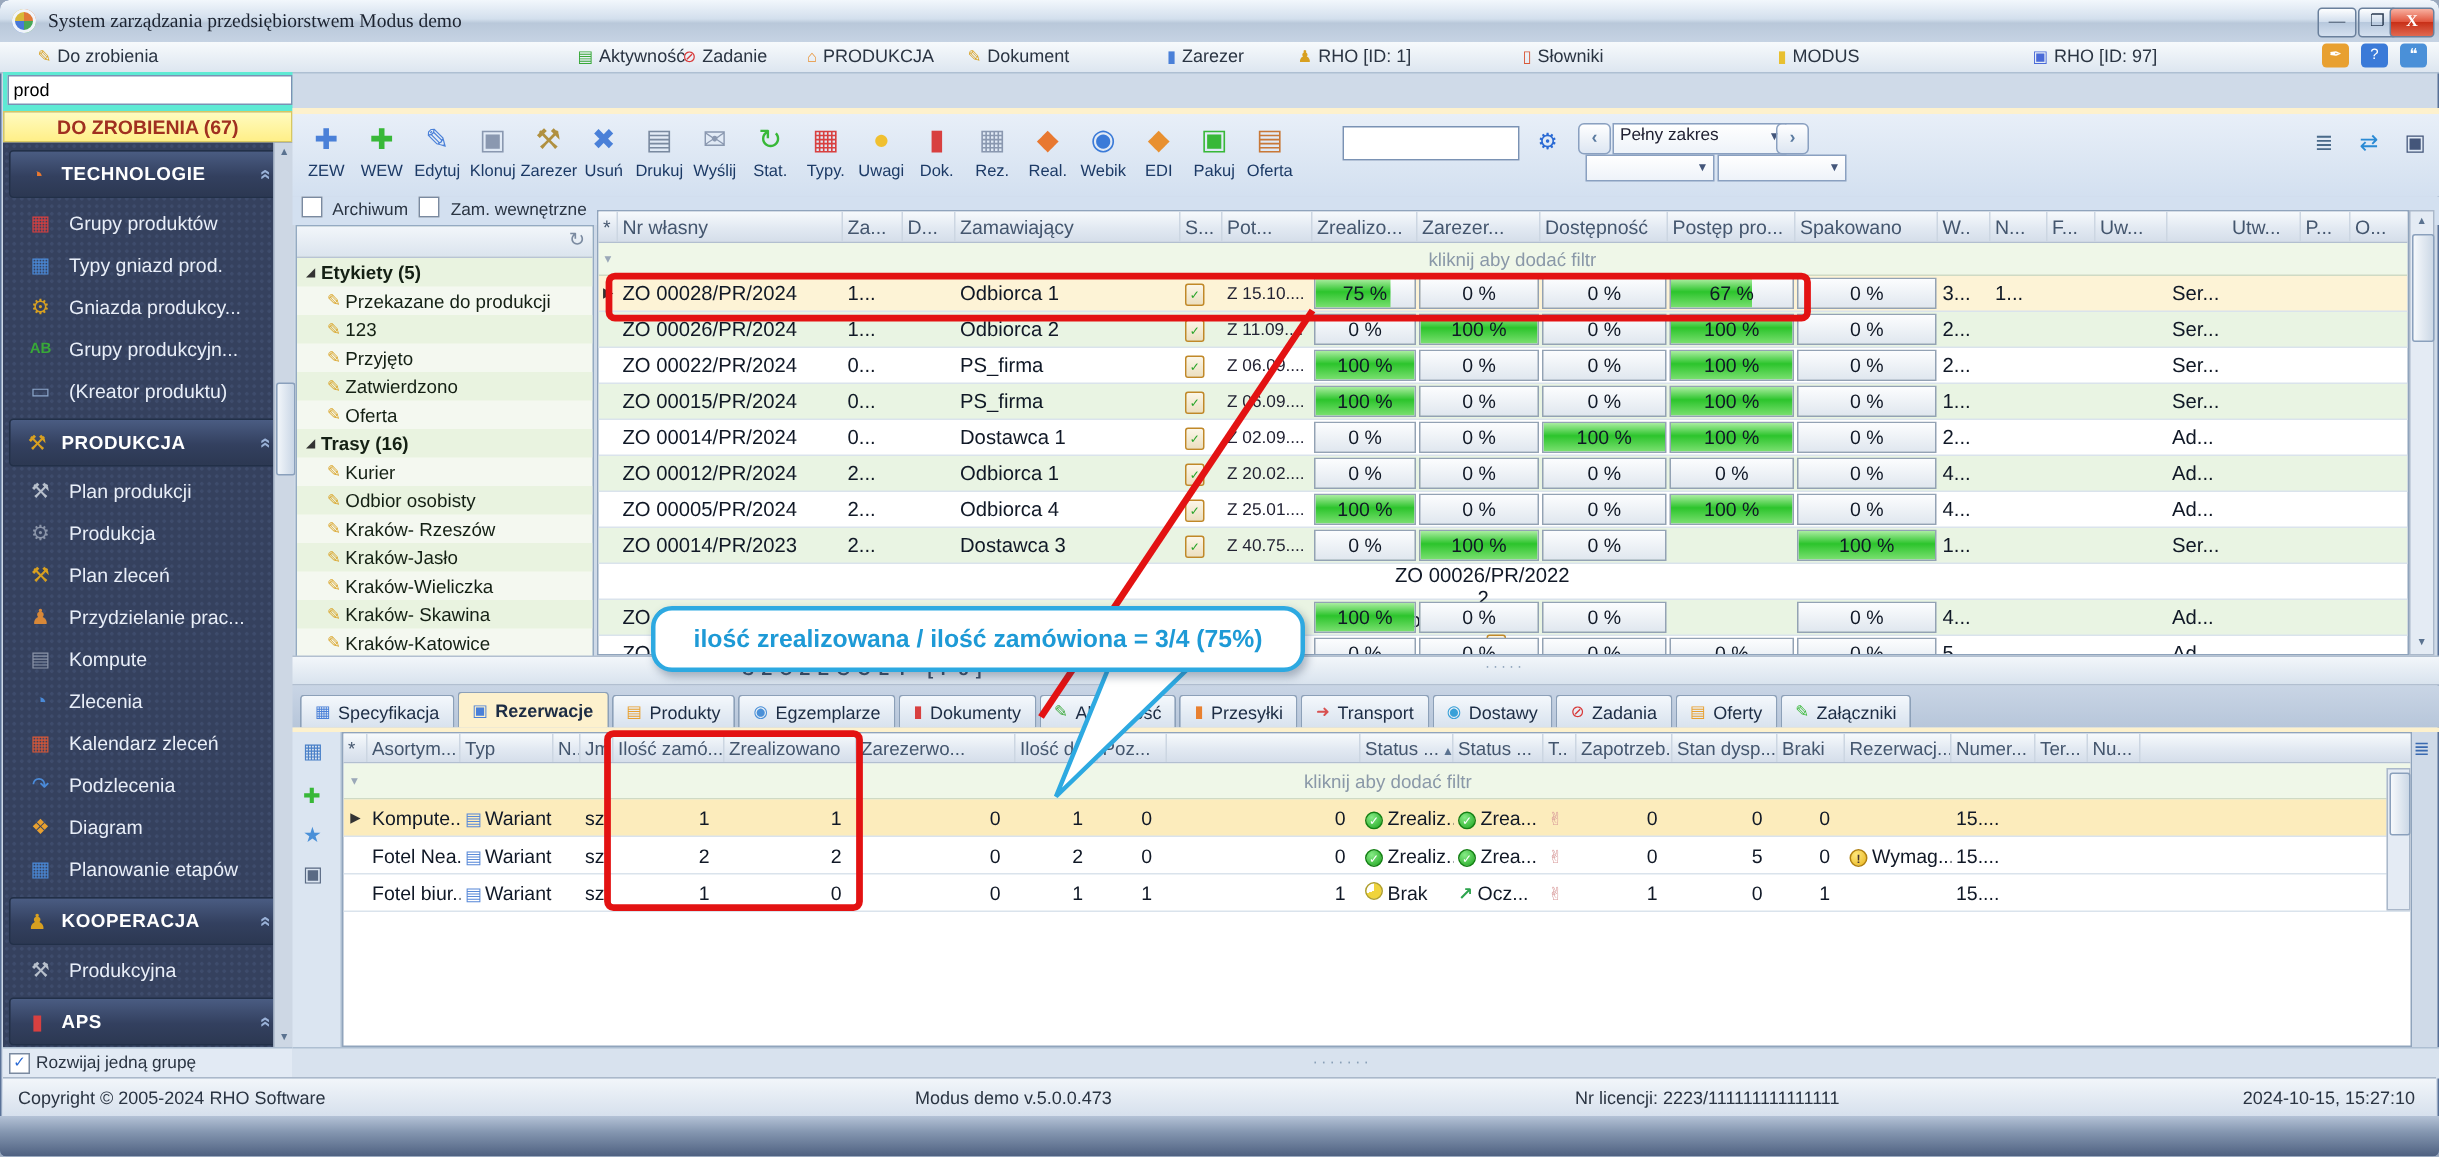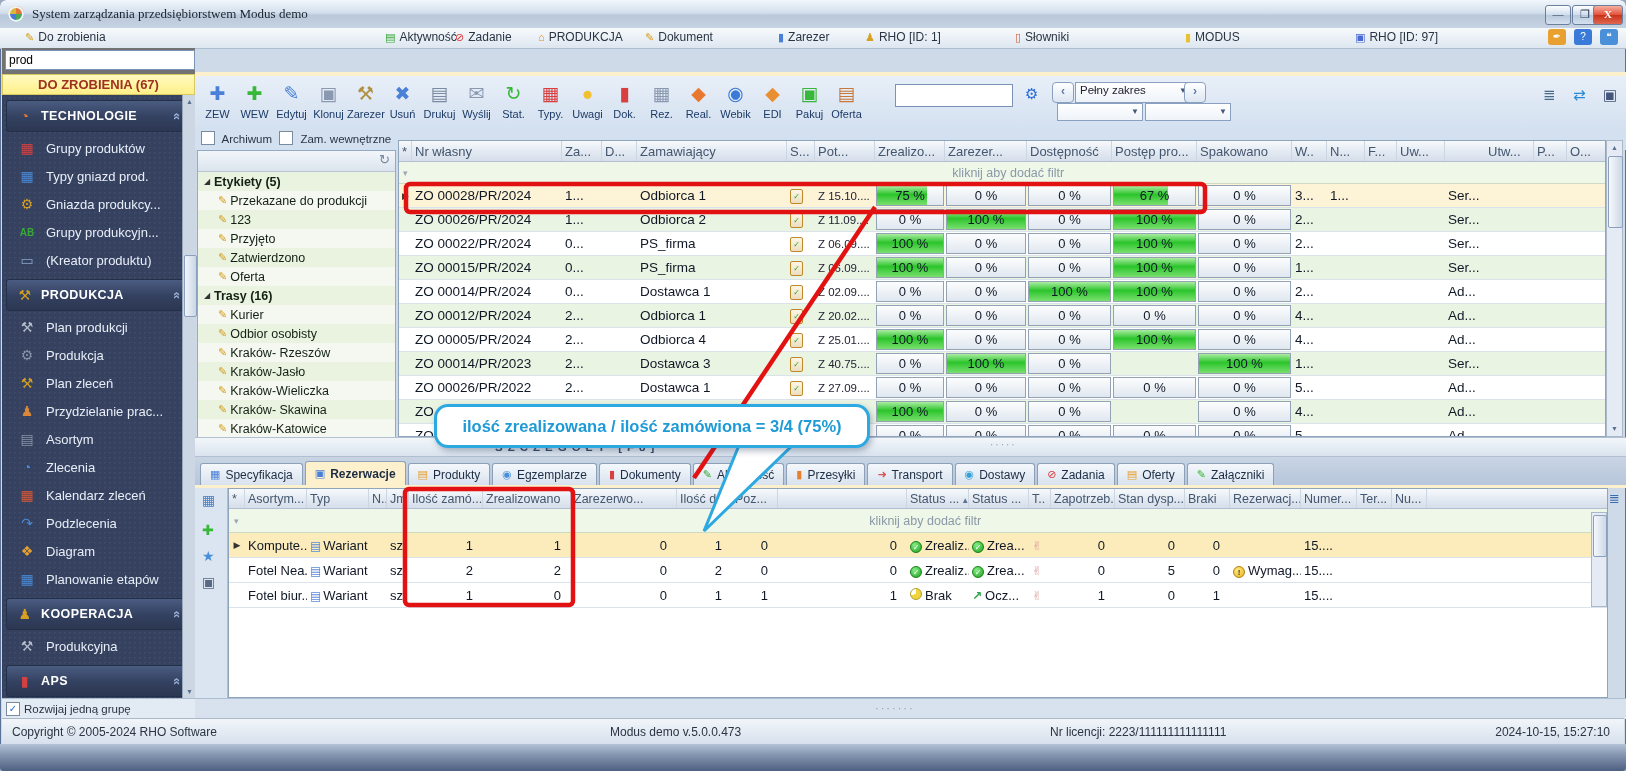--- a/index.html
+++ b/index.html
@@ -10,21 +10,21 @@
   #appicon{left:8px;top:6px;width:16px;height:16px;border-radius:50%;background:conic-gradient(#e07838 0 25%,#48a858 0 50%,#4878d8 0 75%,#d8b838 0);box-shadow:inset 0 0 0 2px #f0f4fa;}
   #title{left:32px;top:6px;font-size:13px;color:#1c2330;}
   .winbtn{top:5px;width:24px;height:18px;border:1px solid #6a809c;border-radius:3px;background:linear-gradient(#fdfeff,#cfdcec 50%,#b7c8dd 50%,#d4e0ef);color:#2a3a50;font-size:11px;text-align:center;line-height:16px;}
   #btn-close{background:linear-gradient(#f8b0a0,#e05038 50%,#c83018 50%,#e06850);color:#fff;font-weight:bold;width:28px;}
   
   #menubar{left:0;top:28px;width:1626px;height:20px;background:linear-gradient(#f7fafc,#dde6f0);border-bottom:1px solid #aebfd2;}
   .mitem{position:absolute;top:2px;height:16px;font-size:12px;color:#2a3442;white-space:nowrap;}
   .mglyph{font-size:11px;margin-right:4px;}
   .uticon{position:absolute;top:1px;width:18px;height:16px;border-radius:3px;text-align:center;font-size:10px;line-height:16px;color:#fff;}
   
-  #qfrow{left:2px;top:48px;width:193px;height:26px;background:#737373;}
+  #qfrow{left:2px;top:48px;width:193px;height:26px;background:#5eead4;}
   #quickfind{position:absolute;left:3px;top:2px;width:182px;height:18px;border:1px solid #7a92b4;font-size:12px;padding:0 3px;font-family:inherit;}
   #todo{left:2px;top:74px;width:193px;height:21px;background:linear-gradient(#fffbc0,#ffef88);border:1px solid #d8c860;box-sizing:border-box;text-align:center;font-size:13px;font-weight:bold;color:#a03020;line-height:19px;}
   #sidebar{left:2px;top:95px;width:193px;height:603px;background:#35415e;background-image:radial-gradient(#3e4c6c 1px,transparent 1px);background-size:5px 5px;overflow:hidden;}
   .sbsection{margin:5px 4px 2px 4px;height:30px;border-radius:3px;background:linear-gradient(#4a5c82,#33405f 55%,#2c3852);border:1px solid #223048;display:flex;align-items:center;color:#fff;font-weight:bold;font-size:12.5px;letter-spacing:.4px;}
   .sbsecicon{width:20px;text-align:center;margin:0 6px 0 8px;font-size:14px;}
   .sbchev{margin-left:auto;margin-right:8px;color:#9ab2d8;transform:rotate(90deg);font-size:13px;}
   .sbitem{height:28px;display:flex;align-items:center;color:#e8eef8;font-size:13px;padding-left:14px;white-space:nowrap;overflow:hidden;}
   .sbicon{width:22px;text-align:center;margin-right:8px;font-size:14px;}
   #sbscroll{left:182px;top:95px;width:13px;height:603px;background:#cdd7e4;border-left:1px solid #9aa8bc;}
   #sbthumb{position:absolute;left:1px;top:160px;width:11px;height:60px;background:linear-gradient(90deg,#f2f6fa,#c9d6e6);border:1px solid #8aa0bc;border-radius:2px;}
@@ -189,21 +189,21 @@
       <div class="sbitem">
         <span class="sbicon" style="color: rgb(216, 160, 32);">⚒</span>
         <span>Plan zleceń</span>
       </div>
       <div class="sbitem">
         <span class="sbicon" style="color: rgb(216, 136, 56);">♟</span>
         <span>Przydzielanie prac...</span>
       </div>
       <div class="sbitem">
         <span class="sbicon" style="color: rgb(138, 148, 168);">▤</span>
-        <span>Asortym</span>
+        <span>Kompute</span>
       </div>
       <div class="sbitem">
         <span class="sbicon" style="color: rgb(74, 138, 216);">◔</span>
         <span>Zlecenia</span>
       </div>
       <div class="sbitem">
         <span class="sbicon" style="color: rgb(216, 88, 56);">▦</span>
         <span>Kalendarz zleceń</span>
       </div>
       <div class="sbitem">
@@ -712,21 +712,21 @@
           </div>
         </div>
         <div class="gc" style="width: 35px;">1...</div>
         <div class="gc" style="width: 38px;"></div>
         <div class="gc" style="width: 32px;"></div>
         <div class="gc" style="width: 48px;"></div>
         <div class="gc" style="width: 49px;">Ser...</div>
         <div class="gc" style="width: 33px;"></div>
         <div class="gc" style="width: 40px;"></div>
       </div>
-      <div class="grow" style="height: 23px;">
+      <div class="grow" style="height: 23px; flex-direction: column;">
         <div class="gc marker" style="width: 13px;"></div>
         <div class="gc" style="width: 150px;">ZO 00026/PR/2022</div>
         <div class="gc" style="width: 40px;">2...</div>
         <div class="gc" style="width: 35px;"></div>
         <div class="gc" style="width: 150px;">Dostawca 1</div>
         <div class="gc" style="width: 28px;"><span class="clipic">✓</span></div>
         <div class="gc smalltxt" style="width: 60px;">Z 27.09....</div>
         <div class="gc pwrap" style="width: 70px;">
           <div class="pcell">
             <div class="ptxt">0 %</div>

